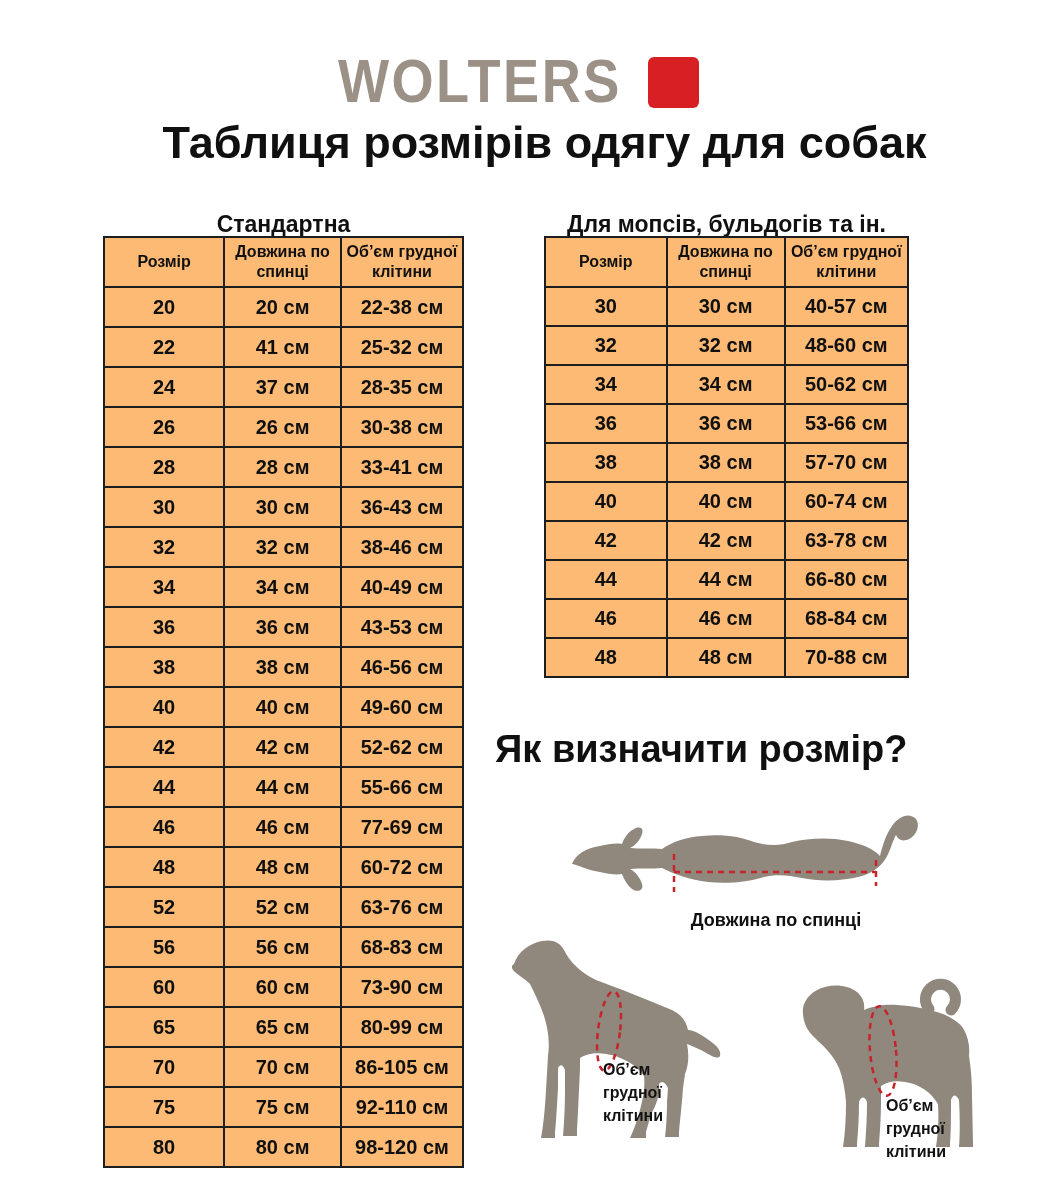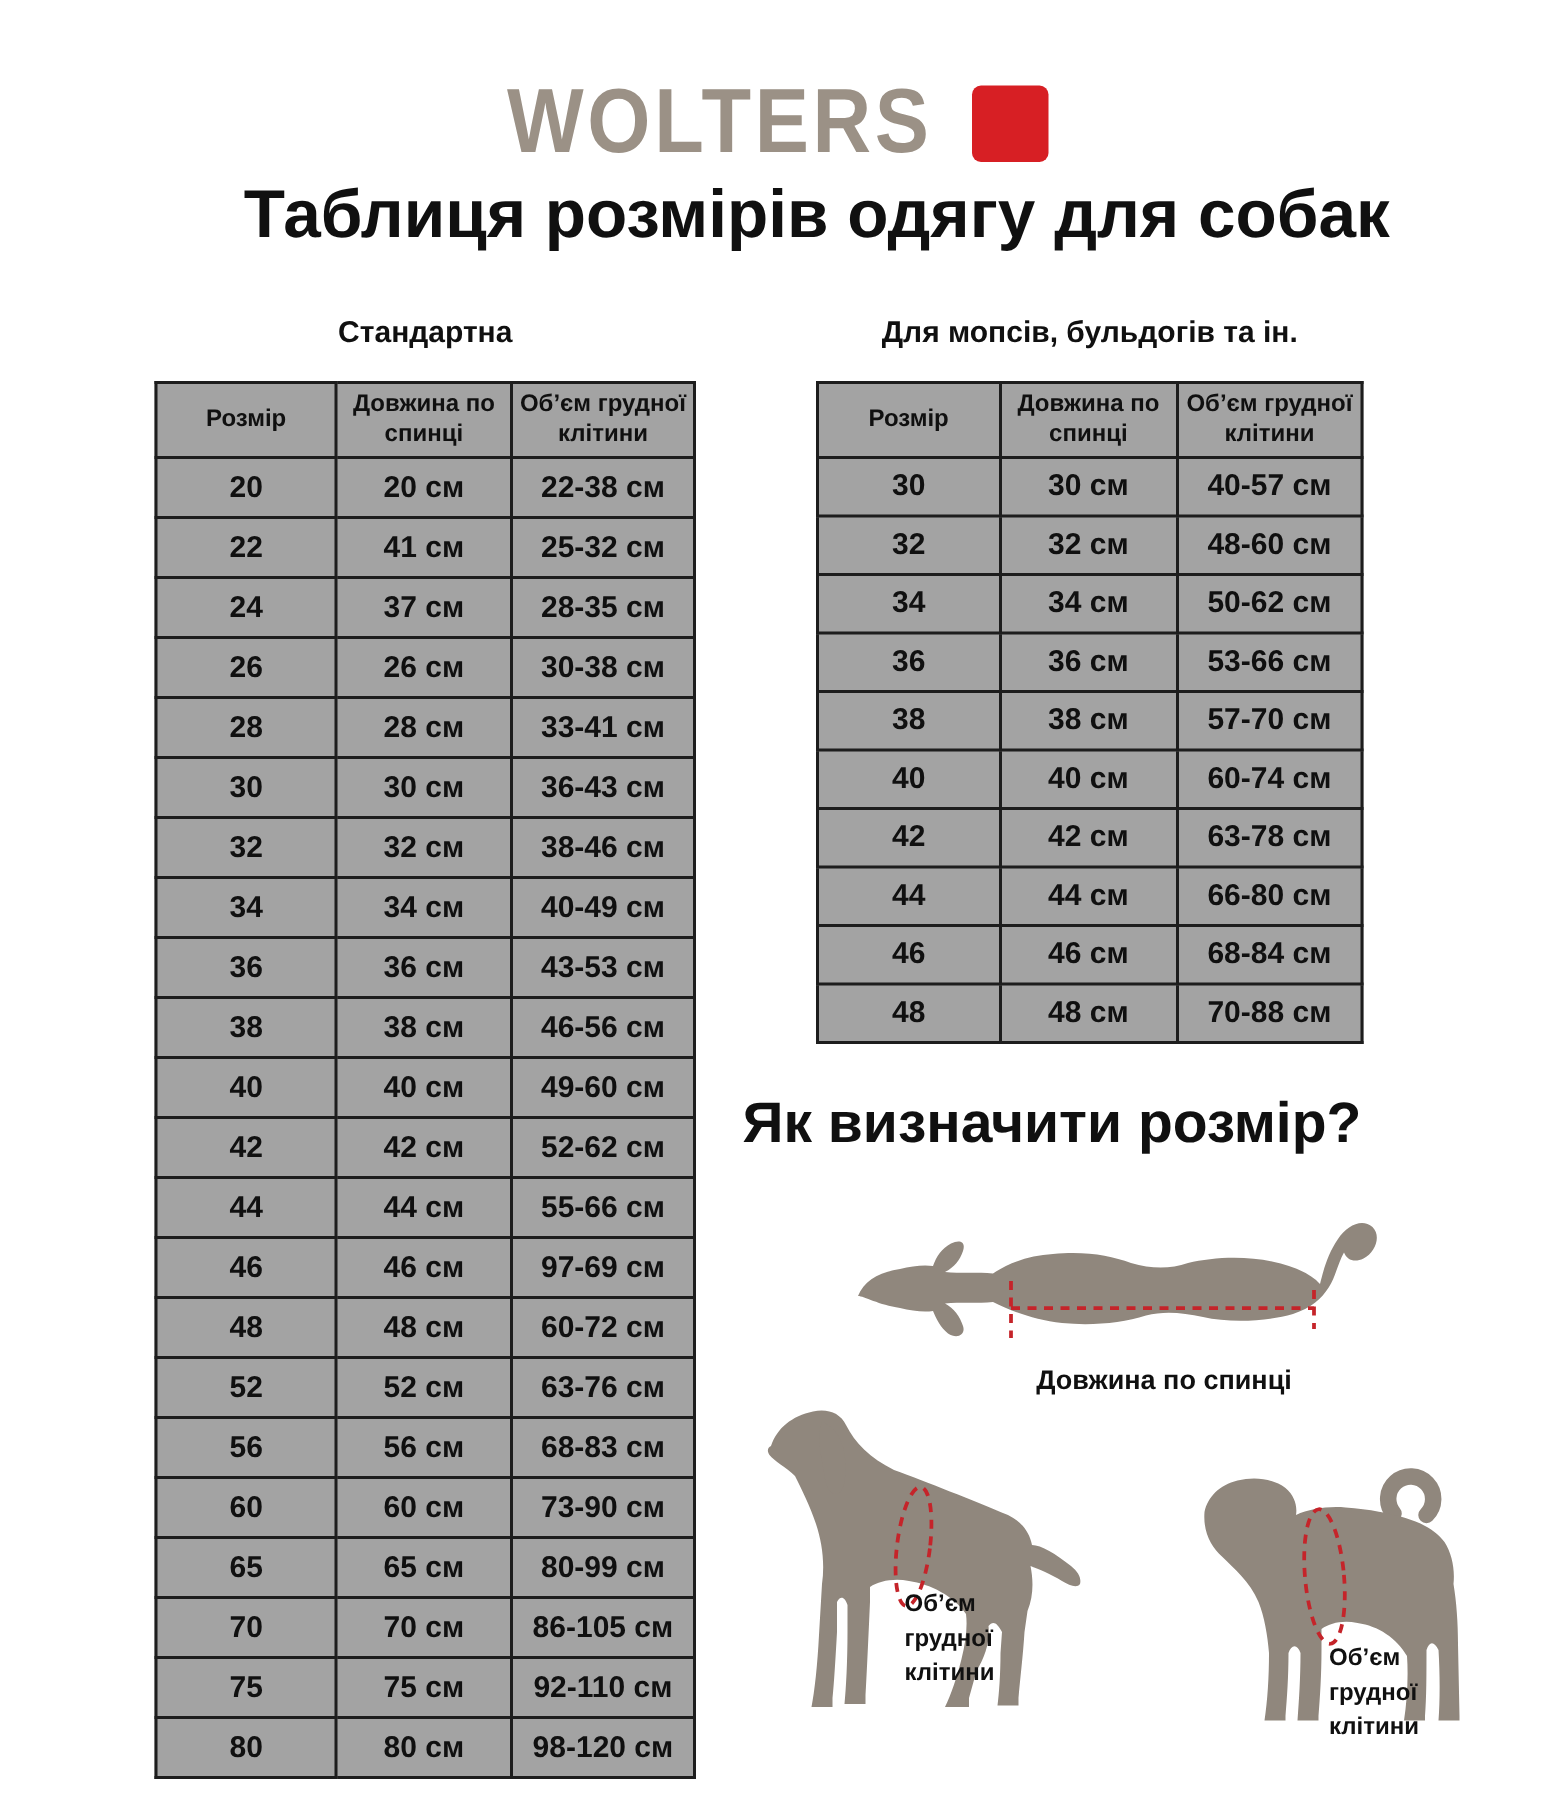--- a/index.html
+++ b/index.html
@@ -18,28 +18,28 @@
   .logo-square{
     position:absolute;left:648px;top:41px;width:51px;height:51px;border-radius:6px;
     background:var(--accent-red,#d71f24);
   }
   
   .page-title{
     position:absolute;top:101px;left:0;width:100%;text-align:center;
     font-size:45px;font-weight:bold;line-height:1.15;padding-left:24px;
   }
   .section-title{
-    position:absolute;top:195px;font-size:20px;font-weight:bold;text-align:center;
+    position:absolute;top:195px;font-size:23px;font-weight:bold;text-align:center;
   }
   .section-title.std{left:103px;width:361px;}
   .section-title.pug{left:544px;width:365px;}
   
   table.size-table{
-    position:absolute;top:238px;border-collapse:collapse;table-layout:fixed;
-    background:#a3a3a3;
+    position:absolute;top:220px;border-collapse:collapse;table-layout:fixed;
+    background:#fdba74;
   }
   table.size-table.std{left:103px;width:361px;}
   table.size-table.pug{left:544px;width:365px;}
   .size-table th,.size-table td{
     border:2px solid var(--table-border,#1d1d1d);
     text-align:center;vertical-align:middle;font-weight:bold;padding:0;
   }
   .size-table th{font-size:16px;line-height:1.25;height:44px;padding:2px 3px;}
   .size-table.std td{font-size:20px;height:38px;}
   .size-table.pug td{font-size:20px;height:37px;}
@@ -148,21 +148,21 @@
           <td>52-62 см</td>
         </tr>
         <tr>
           <td>44</td>
           <td>44 см</td>
           <td>55-66 см</td>
         </tr>
         <tr>
           <td>46</td>
           <td>46 см</td>
-          <td>97-69 см</td>
+          <td>77-69 см</td>
         </tr>
         <tr>
           <td>48</td>
           <td>48 см</td>
           <td>60-72 см</td>
         </tr>
         <tr>
           <td>52</td>
           <td>52 см</td>
           <td>63-76 см</td>

